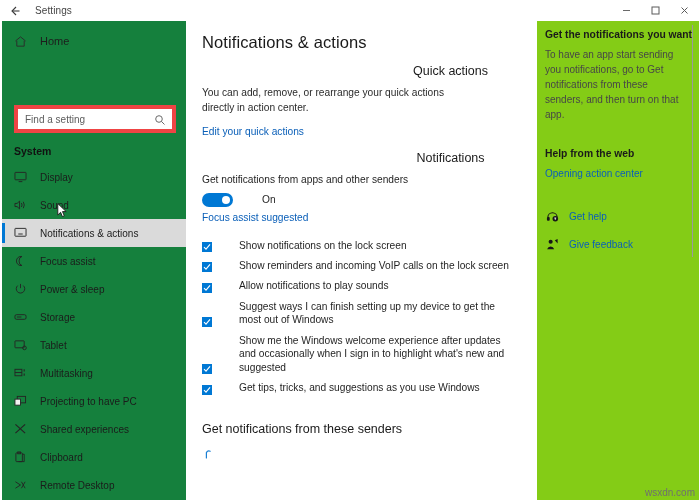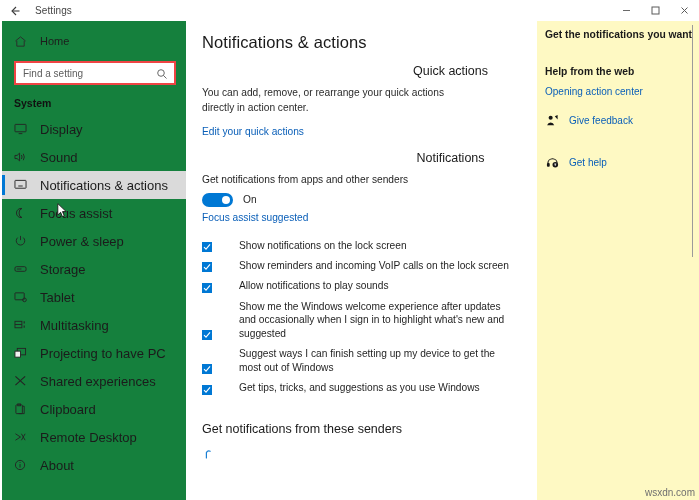--- a/index.html
+++ b/index.html
@@ -50,22 +50,22 @@
     display: flex; align-items: center;
     height: 28px; margin-top: 6px; padding-left: 12px;
   }
   .home-row .ico { width: 18px; color: #2b2b2b; display:flex; align-items:center;}
   .home-row .lbl { font-size: 11px; color: #1d1d1d; margin-left: 8px; }
 
   .searchwrap { padding: 6px 12px 0 12px; }
   .searchbox {
     position: relative;
     height: 20px; background: #ffffff;
-    border: 2px solid #ef4444;
-    display: flex; align-items: center;
+    border: 4px solid #ef4444;
+    display: flex; align-items: center; margin-top: 44px;
   }
   .searchbox input {
     border: 0; outline: 0; background: transparent;
     font-family: "Liberation Sans", sans-serif;
     font-size: 10px; color: #3a3a3a;
     padding-left: 7px; width: 130px; height: 18px;
   }
   .searchbox input::placeholder { color: #5c5c5c; opacity: 1; }
   .search-ico {
     position: absolute; right: 6px; top: 3px;
@@ -81,21 +81,21 @@
   .navitem {
     position: relative;
     display: flex; align-items: center;
     height: 28px; padding-left: 12px;
   }
   .navitem .nico {
     width: 17px; height: 14px; color: #242424;
     display: flex; align-items: center; justify-content: flex-start;
   }
   .navitem .nlbl {
-    font-size: 13px; color: #1b1b1b; margin-left: 9px;
+    font-size: 10px; color: #1b1b1b; margin-left: 9px;
     white-space: nowrap;
   }
   .navitem.selected { background: #dadada; }
   .navitem.selected::before {
     content: ""; position: absolute; left: 0; top: 4px;
     width: 3px; height: 20px; background: #0078d4;
   }
 
   
   .cursor {
@@ -135,20 +135,21 @@
   }
   .label-note {
     font-size: 10.2px; color: #2b2b2b;
     padding: 9px 0 0 16px; width: 270px; line-height: 1.4;
   }
 
   
   .toggle-row {
     display: flex; align-items: center;
     padding: 8px 0 0 16px;
+    gap: 19px;
   }
   .toggle {
     width: 31px; height: 14px; border-radius: 7px;
     background: #0078d4; position: relative;
     cursor: pointer;
   }
   .toggle .knob {
     position: absolute; right: 3px; top: 3px;
     width: 8px; height: 8px; border-radius: 50%;
     background: #ffffff;
@@ -182,21 +183,21 @@
 
   
   .spinner {
     margin: 10px 0 0 18px;
   }
 
   
   .rail {
     position: absolute; top: 21px; left: 537px;
     width: 162px; height: 479px;
-    background: #fef9c3;
+    background: #84cc16;
   }
   .rail-h {
     font-size: 10.3px; font-weight: bold; color: #1a1a1a;
     padding: 8px 0 0 8px;
   }
   .rail-p {
     font-size: 10px; color: #474747; line-height: 1.5;
     padding: 7px 12px 0 8px;
   }
   .rail-h2 {
@@ -479,30 +480,30 @@
         </span>
         <span class="chklbl">Allow notifications to play sounds</span>
       </div>
 
       <div class="chkrow">
         <span class="chk">
           <svg width="8" height="8" viewBox="0 0 8 8" aria-hidden="true">
             <path d="M1 4.2 L3 6.2 L7 1.4" fill="none" stroke="#ffffff" stroke-width="1.1"></path>
           </svg>
         </span>
-        <span class="chklbl">Show me the Windows welcome experience after updates and occasionally when I sign in to highlight what's new and suggested</span>
+        <span class="chklbl">Suggest ways I can finish setting up my device to get the most out of Windows</span>
       </div>
 
       <div class="chkrow">
         <span class="chk">
           <svg width="8" height="8" viewBox="0 0 8 8" aria-hidden="true">
             <path d="M1 4.2 L3 6.2 L7 1.4" fill="none" stroke="#ffffff" stroke-width="1.1"></path>
           </svg>
         </span>
-        <span class="chklbl">Suggest ways I can finish setting up my device to get the most out of Windows</span>
+        <span class="chklbl">Show me the Windows welcome experience after updates and occasionally when I sign in to highlight what's new and suggested</span>
       </div>
 
       <div class="chkrow">
         <span class="chk">
           <svg width="8" height="8" viewBox="0 0 8 8" aria-hidden="true">
             <path d="M1 4.2 L3 6.2 L7 1.4" fill="none" stroke="#ffffff" stroke-width="1.1"></path>
           </svg>
         </span>
         <span class="chklbl">Get tips, tricks, and suggestions as you use Windows</span>
       </div>
@@ -514,45 +515,46 @@
     <div class="spinner">
       <svg width="9" height="11" viewBox="0 0 9 11" aria-hidden="true">
         <path d="M6.2 2.2 A3 3 0 0 0 2.4 3.6 L2.4 9" fill="none" stroke="#1a7fd4" stroke-width="1.2" stroke-linecap="round"></path>
       </svg>
     </div>
 
   </div>
 
   <div class="rail">
     <div class="rail-h">Get the notifications you want</div>
+    <div class="rail-p">To have an app start sending you notifications, go to Get notifications from these senders, and then turn on that app.</div>
 
     <div class="rail-h2">Help from the web</div>
     <a class="rail-link">Opening action center</a>
-
-    <div class="rail-action">
-      <span class="raico">
-        <svg width="13" height="13" viewBox="0 0 14 14" aria-hidden="true">
-          <circle cx="5" cy="4" r="2.2" fill="#171717"></circle>
-          <path d="M1.2 12 A4 4 0 0 1 8.8 12 Z" fill="#171717"></path>
-          <path d="M9.5 2.5 L12.5 1 L12.5 6 Z" fill="#171717"></path>
-        </svg>
-      </span>
-      <span class="ralbl">Give feedback</span>
-    </div>
 
     <div class="rail-action" style="margin-top:28px;">
       <span class="raico">
         <svg width="13" height="13" viewBox="0 0 14 14" aria-hidden="true">
           <path d="M2 8 A5 5 0 0 1 12 8" fill="none" stroke="#171717" stroke-width="1.2"></path>
           <rect x="1" y="7.5" width="3" height="4" rx="1" fill="#171717"></rect>
           <circle cx="10" cy="9.5" r="3" fill="#171717"></circle>
           <path d="M9 8.6 L11 8.6 M10 8.6 L10 10.6" stroke="#ffffff" stroke-width="0.9"></path>
         </svg>
       </span>
       <span class="ralbl">Get help</span>
     </div>
+
+    <div class="rail-action">
+      <span class="raico">
+        <svg width="13" height="13" viewBox="0 0 14 14" aria-hidden="true">
+          <circle cx="5" cy="4" r="2.2" fill="#171717"></circle>
+          <path d="M1.2 12 A4 4 0 0 1 8.8 12 Z" fill="#171717"></path>
+          <path d="M9.5 2.5 L12.5 1 L12.5 6 Z" fill="#171717"></path>
+        </svg>
+      </span>
+      <span class="ralbl">Give feedback</span>
+    </div>
   </div>
 
   <div class="scrollline"></div>
 
   <div class="watermark">wsxdn.com</div>
 
 </div>
 
 </body></html>

